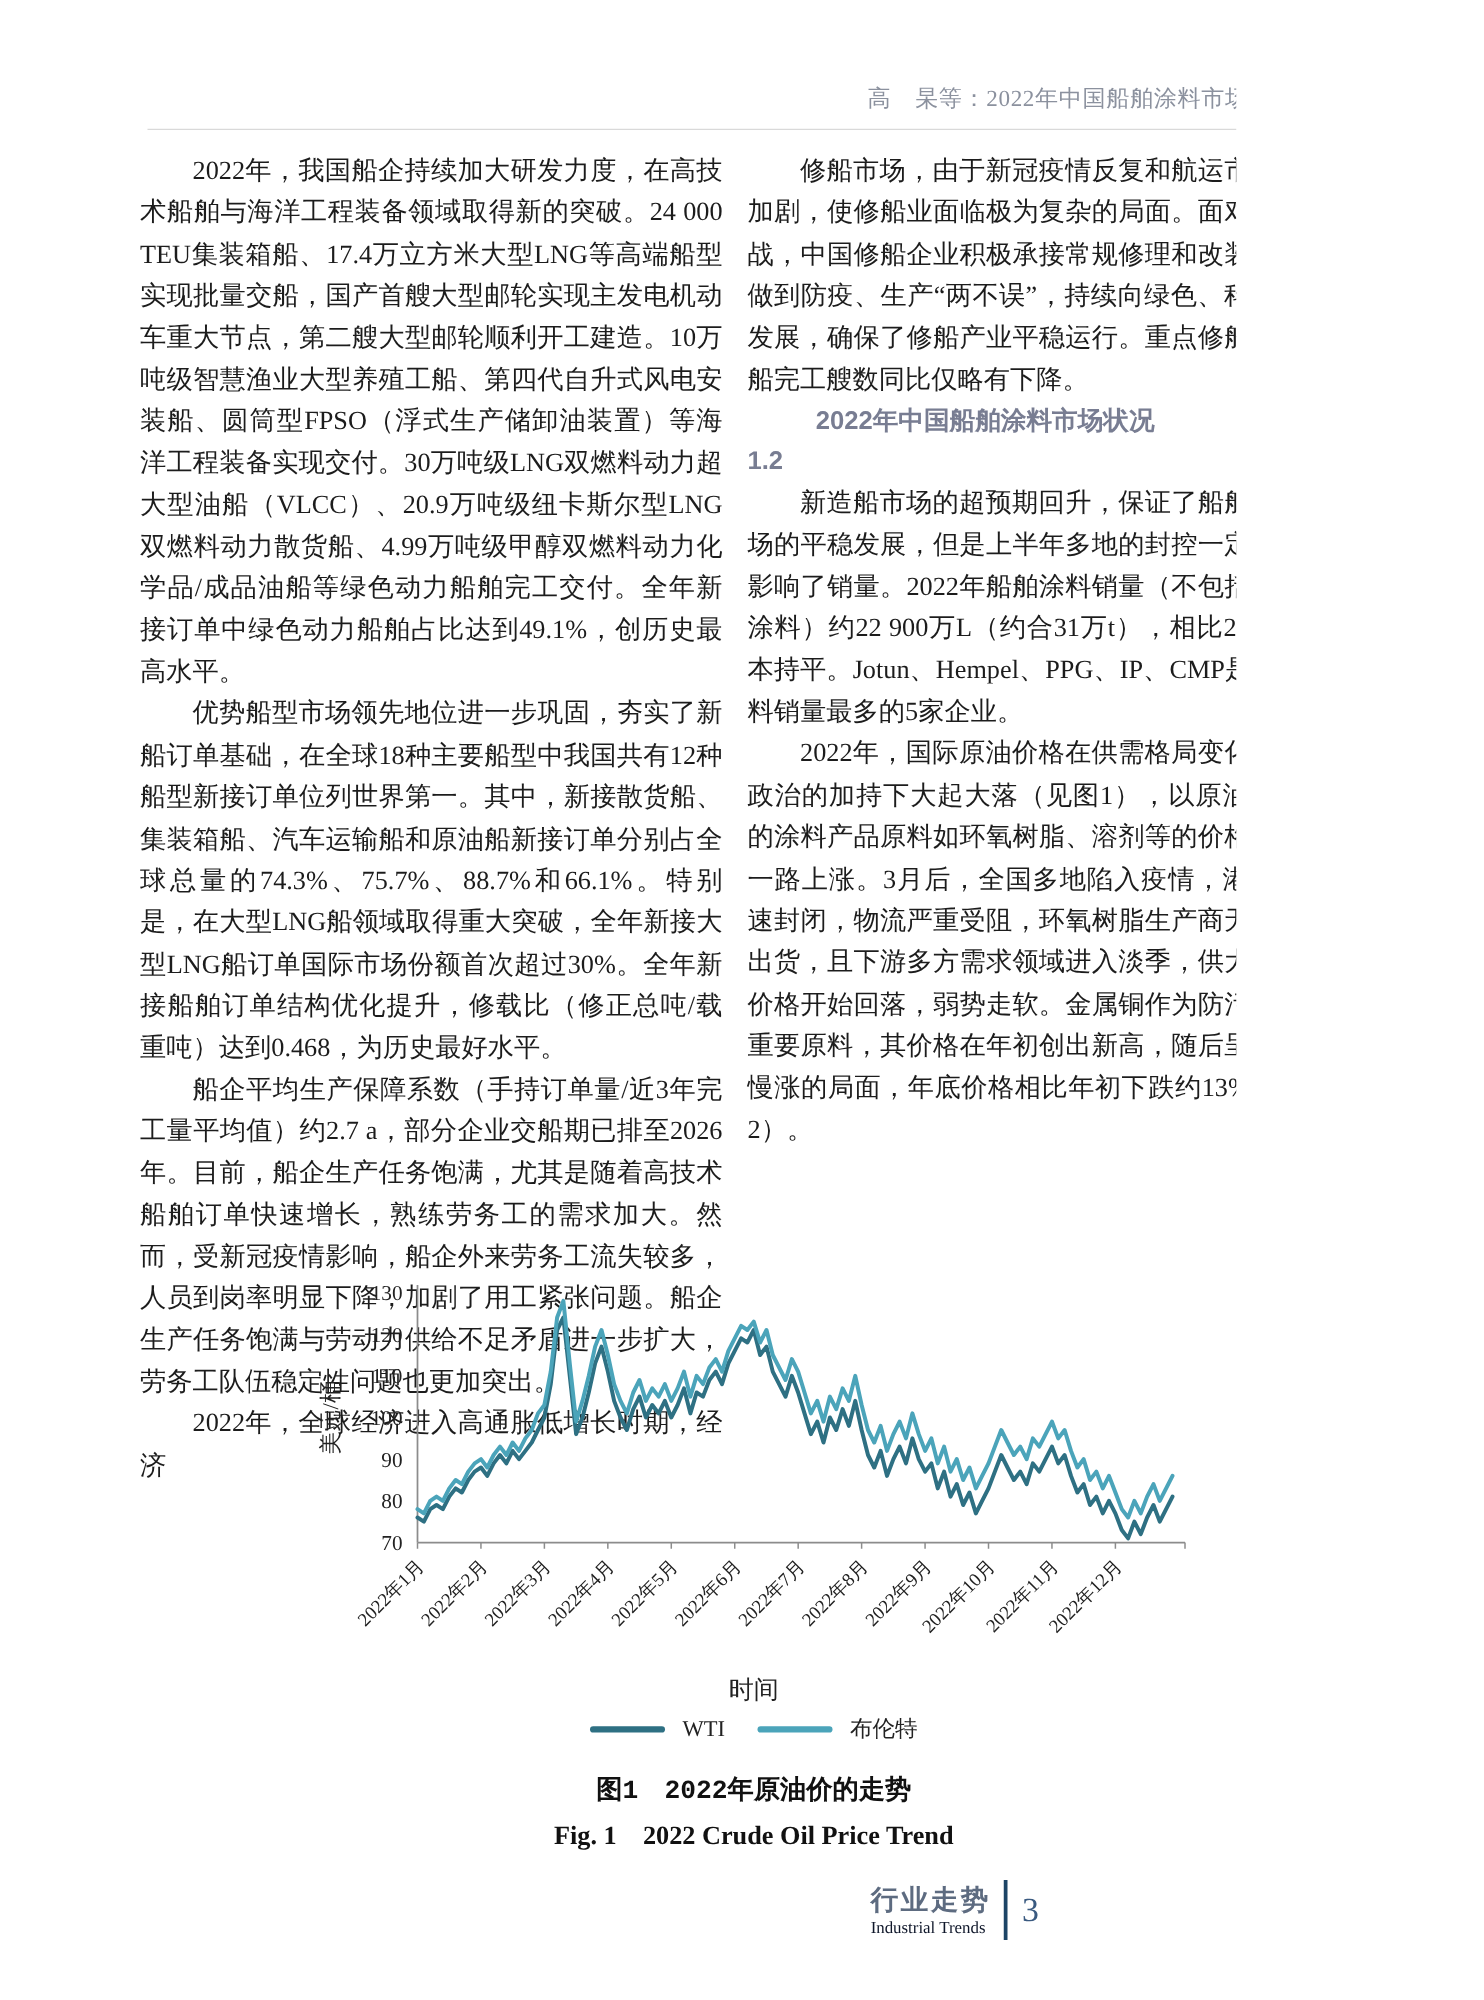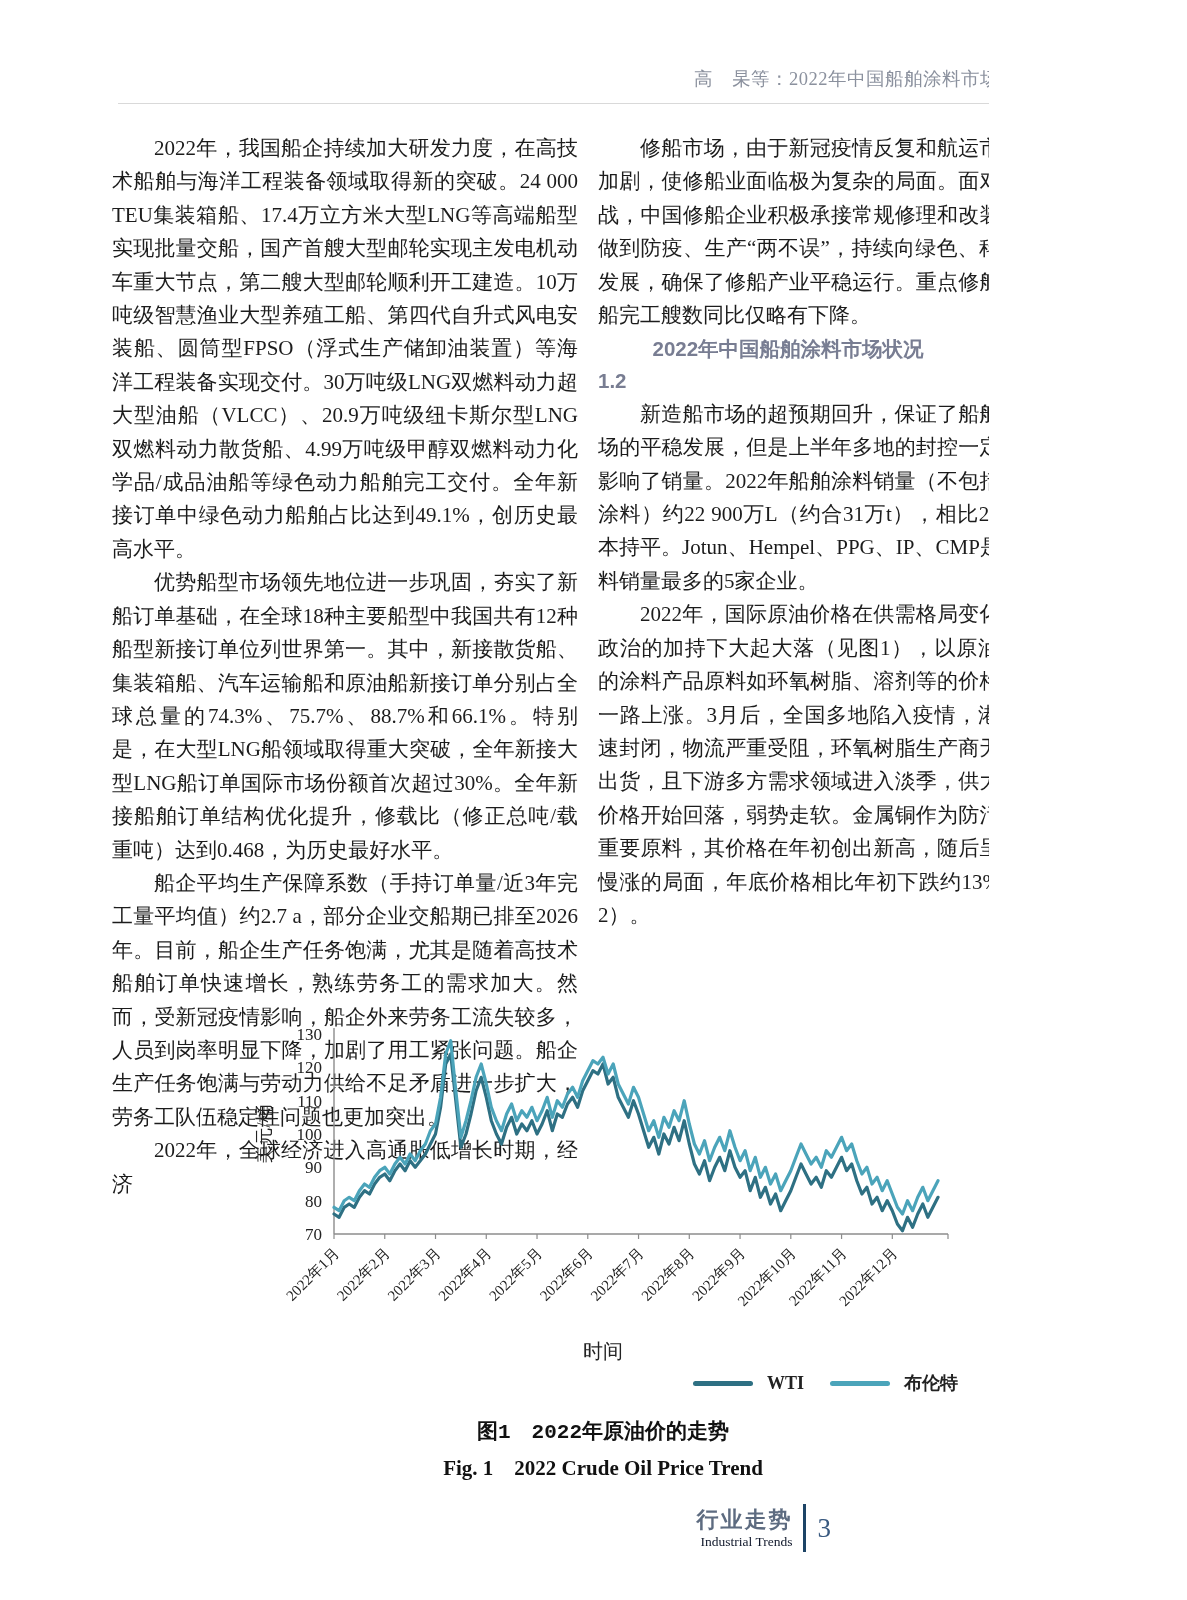--- a/index.html
+++ b/index.html
@@ -15,21 +15,21 @@
   .running-head{
     position:absolute;top:66px;left:118px;width:1034px;
     text-align:right;
     font-size:18.5px;color:#8b919e;
     padding:0 88px 12px 0;
     border-bottom:1.5px solid #d9d9d9;
     letter-spacing:.5px;
   }
   
   .columns{
-    position:absolute;top:132px;left:112px;width:952px;
+    position:absolute;top:120px;left:112px;width:952px;
     display:flex;gap:20px;
   }
   .col{width:466px;}
   .col p{
     margin:0;
     font-size:21px;line-height:33.4px;
     text-align:justify;text-justify:inter-character;
     text-indent:2em;
   }
   .col p.no-indent{text-indent:0;}
@@ -44,39 +44,39 @@
   .figure{
     position:absolute;top:1018px;left:248px;width:710px;
     text-align:center;
   }
   #chart-svg{display:block;}
   .svgtext{font-family:"Liberation Serif","DejaVu Serif",serif;}
   .axis-x-title{
     font-size:20px;color:#222;margin-top:2px;
   }
   .legend{
-    display:flex;justify-content:flex-end;align-items:center;
-    gap:26px;margin-top:6px;font-weight:bold;
+    display:flex;justify-content:center;align-items:center;
+    gap:26px;margin-top:6px;
   }
   .legend-item{display:flex;align-items:center;gap:14px;}
   .legend-swatch{width:60px;height:5px;border-radius:3px;}
   .legend-label{font-size:18px;color:#222;}
   .caption-zh{
     font-family:Liberation Mono, monospace;
     font-weight:bold;font-size:21px;color:#111;margin-top:22px;
   }
   .caption-en{
     font-weight:bold;font-size:21px;color:#111;margin-top:9px;
   }
   
   .page-footer{
     position:absolute;right:158px;bottom:48px;
     display:flex;align-items:center;gap:10px;
   }
-  .footer-labels{text-align:right;line-height:1.15;margin-left:24px;}
+  .footer-labels{text-align:left;line-height:1.15;margin-left:24px;}
   .footer-zh{
     font-family:"Liberation Sans","DejaVu Sans",sans-serif;
     font-weight:bold;font-size:22px;color:#5d6b80;letter-spacing:2px;
   }
   .footer-en{font-size:13.5px;color:#0f172a;margin-top:2px;}
   .footer-bar{width:3px;height:48px;background:#1d4466;}
   .footer-page{font-size:27px;color:#3a5a80;padding-left:2px;}
 </style>
 </head>
 <body>

